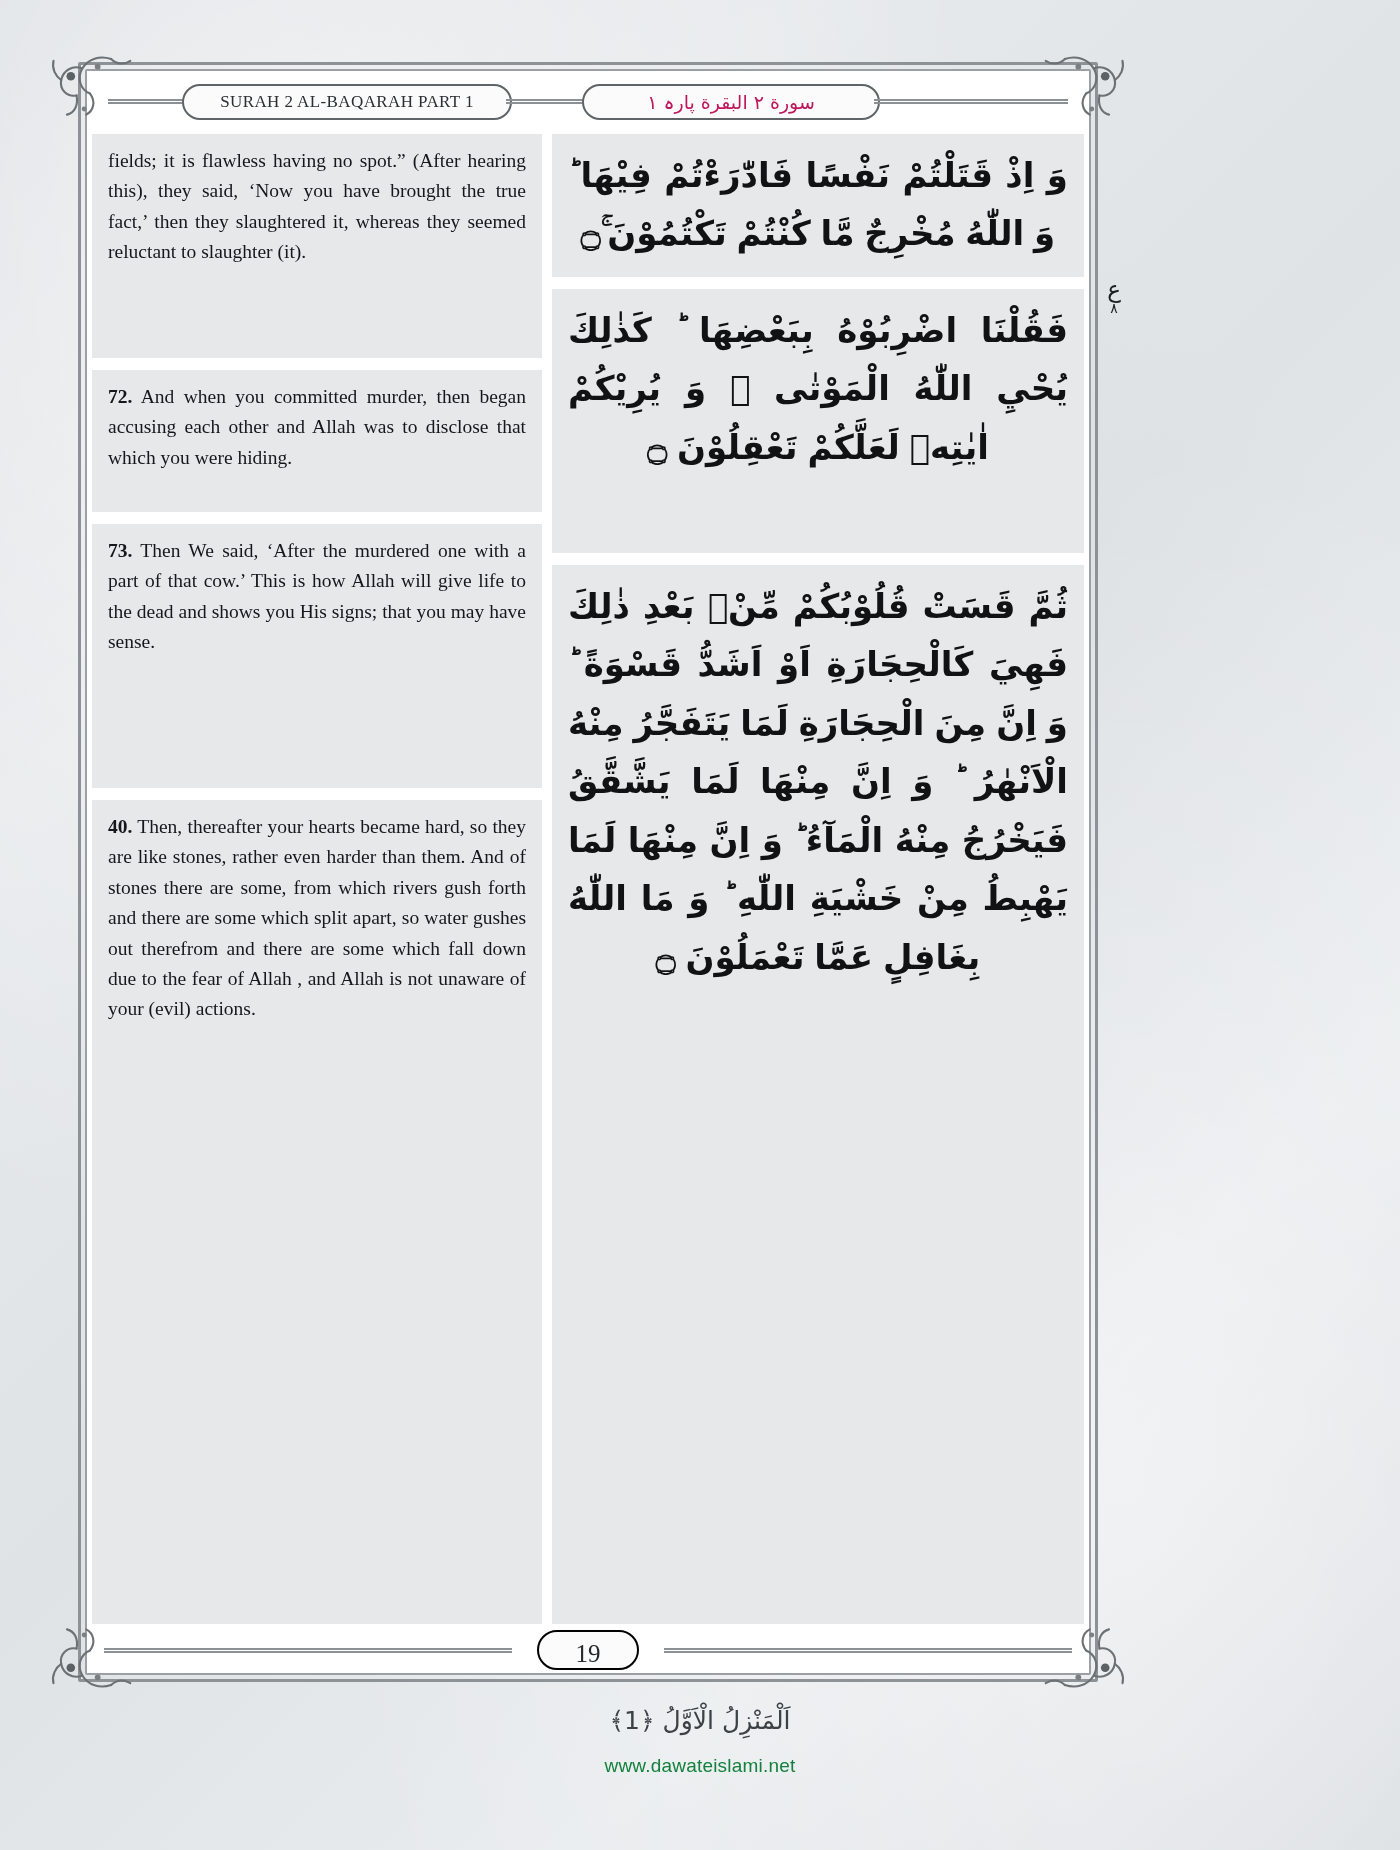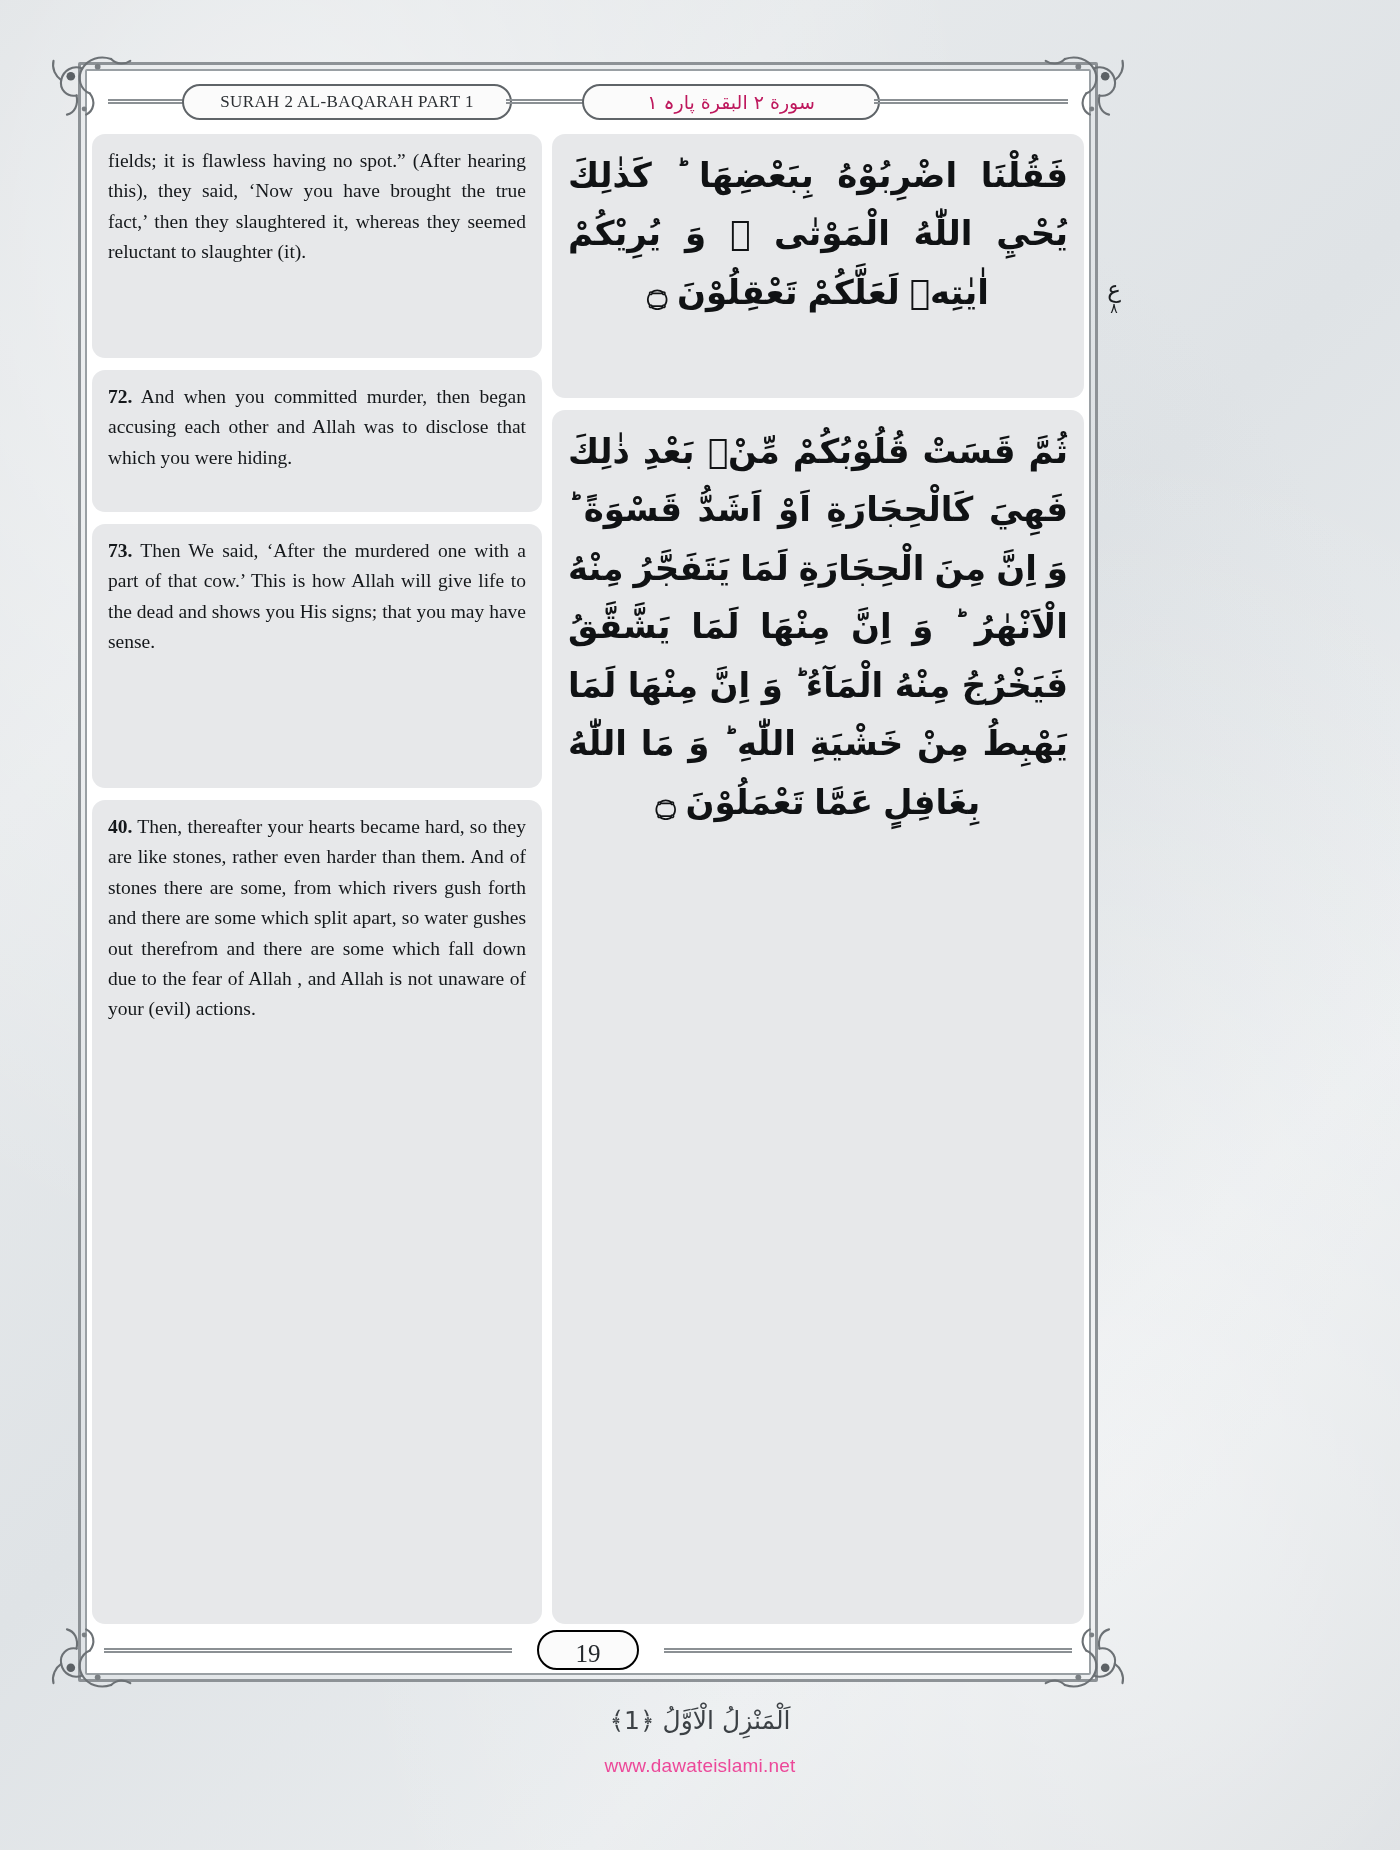--- a/index.html
+++ b/index.html
@@ -139,21 +139,21 @@
     bottom: 58px;
     display: flex;
     gap: 10px;
     z-index: 4;
   }
   .col-en { width: 450px; display: flex; flex-direction: column; gap: 12px; }
   .col-ar { flex: 1; display: flex; flex-direction: column; gap: 12px; }
 
   .cell {
     background: #e7e8ea;
-    border-radius: 13px;
+    border-radius: 0;
     padding: 12px 16px 14px 16px;
   }
 
   .en-text {
     font-family: "Liberation Serif", serif;
     font-size: 19.5px;
     line-height: 1.56;
     color: #15181b;
     text-align: justify;
     text-align-last: left;
@@ -255,21 +255,21 @@
   .manzil {
     font-family: "DejaVu Sans", sans-serif;
     font-size: 25px;
     color: #3c4145;
     direction: rtl;
     margin-bottom: 20px;
   }
   .site-url {
     font-family: "Liberation Sans", sans-serif;
     font-size: 19px;
-    color: #ec4899;
+    color: #15803d;
     letter-spacing: 0.2px;
   }
 </style>
 </head>
 <body>
 
 <div class="paper-texture"></div>
 
 <div class="page-frame">
 
@@ -377,20 +377,23 @@
       </div>
       <div class="cell cell-r4">
         <div class="en-text">
           <span class="vnum">40.</span>
           <span>Then, thereafter your hearts became hard, so they are like stones, rather even harder than them. And of stones there are some, from which rivers gush forth and there are some which split apart, so water gushes out therefrom and there are some which fall down due to the fear of Allah , and Allah  is not unaware of your (evil) actions.</span>
         </div>
       </div>
     </div>
 
     <div class="col-ar">
+      <div class="cell cell-r2">
+        <div class="ar-text">وَ اِذْ قَتَلْتُمْ نَفْسًا فَادّٰرَءْتُمْ فِيْهَا ؕ وَ اللّٰهُ مُخْرِجٌ مَّا كُنْتُمْ تَكْتُمُوْنَ ۚ۝</div>
+      </div>
       <div class="cell cell-r3">
         <div class="ar-text">فَقُلْنَا اضْرِبُوْهُ بِبَعْضِهَا ؕ كَذٰلِكَ يُحْيِ اللّٰهُ الْمَوْتٰى ۙ وَ يُرِيْكُمْ اٰيٰتِهٖ لَعَلَّكُمْ تَعْقِلُوْنَ ۝</div>
       </div>
       <div class="cell cell-r4">
         <div class="ar-text">ثُمَّ قَسَتْ قُلُوْبُكُمْ مِّنْۢ بَعْدِ ذٰلِكَ فَهِيَ كَالْحِجَارَةِ اَوْ اَشَدُّ قَسْوَةً ؕ وَ اِنَّ مِنَ الْحِجَارَةِ لَمَا يَتَفَجَّرُ مِنْهُ الْاَنْهٰرُ ؕ وَ اِنَّ مِنْهَا لَمَا يَشَّقَّقُ فَيَخْرُجُ مِنْهُ الْمَآءُ ؕ وَ اِنَّ مِنْهَا لَمَا يَهْبِطُ مِنْ خَشْيَةِ اللّٰهِ ؕ وَ مَا اللّٰهُ بِغَافِلٍ عَمَّا تَعْمَلُوْنَ ۝</div>
       </div>
     </div>
 
   </div>
 

